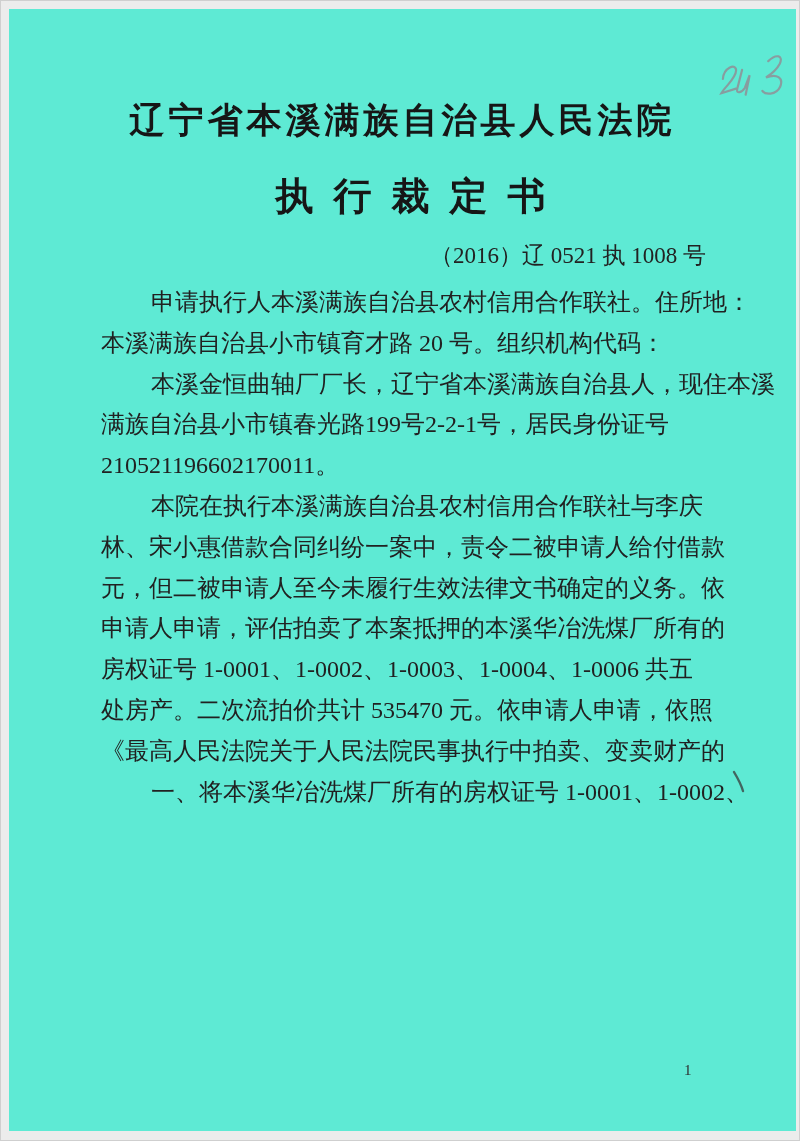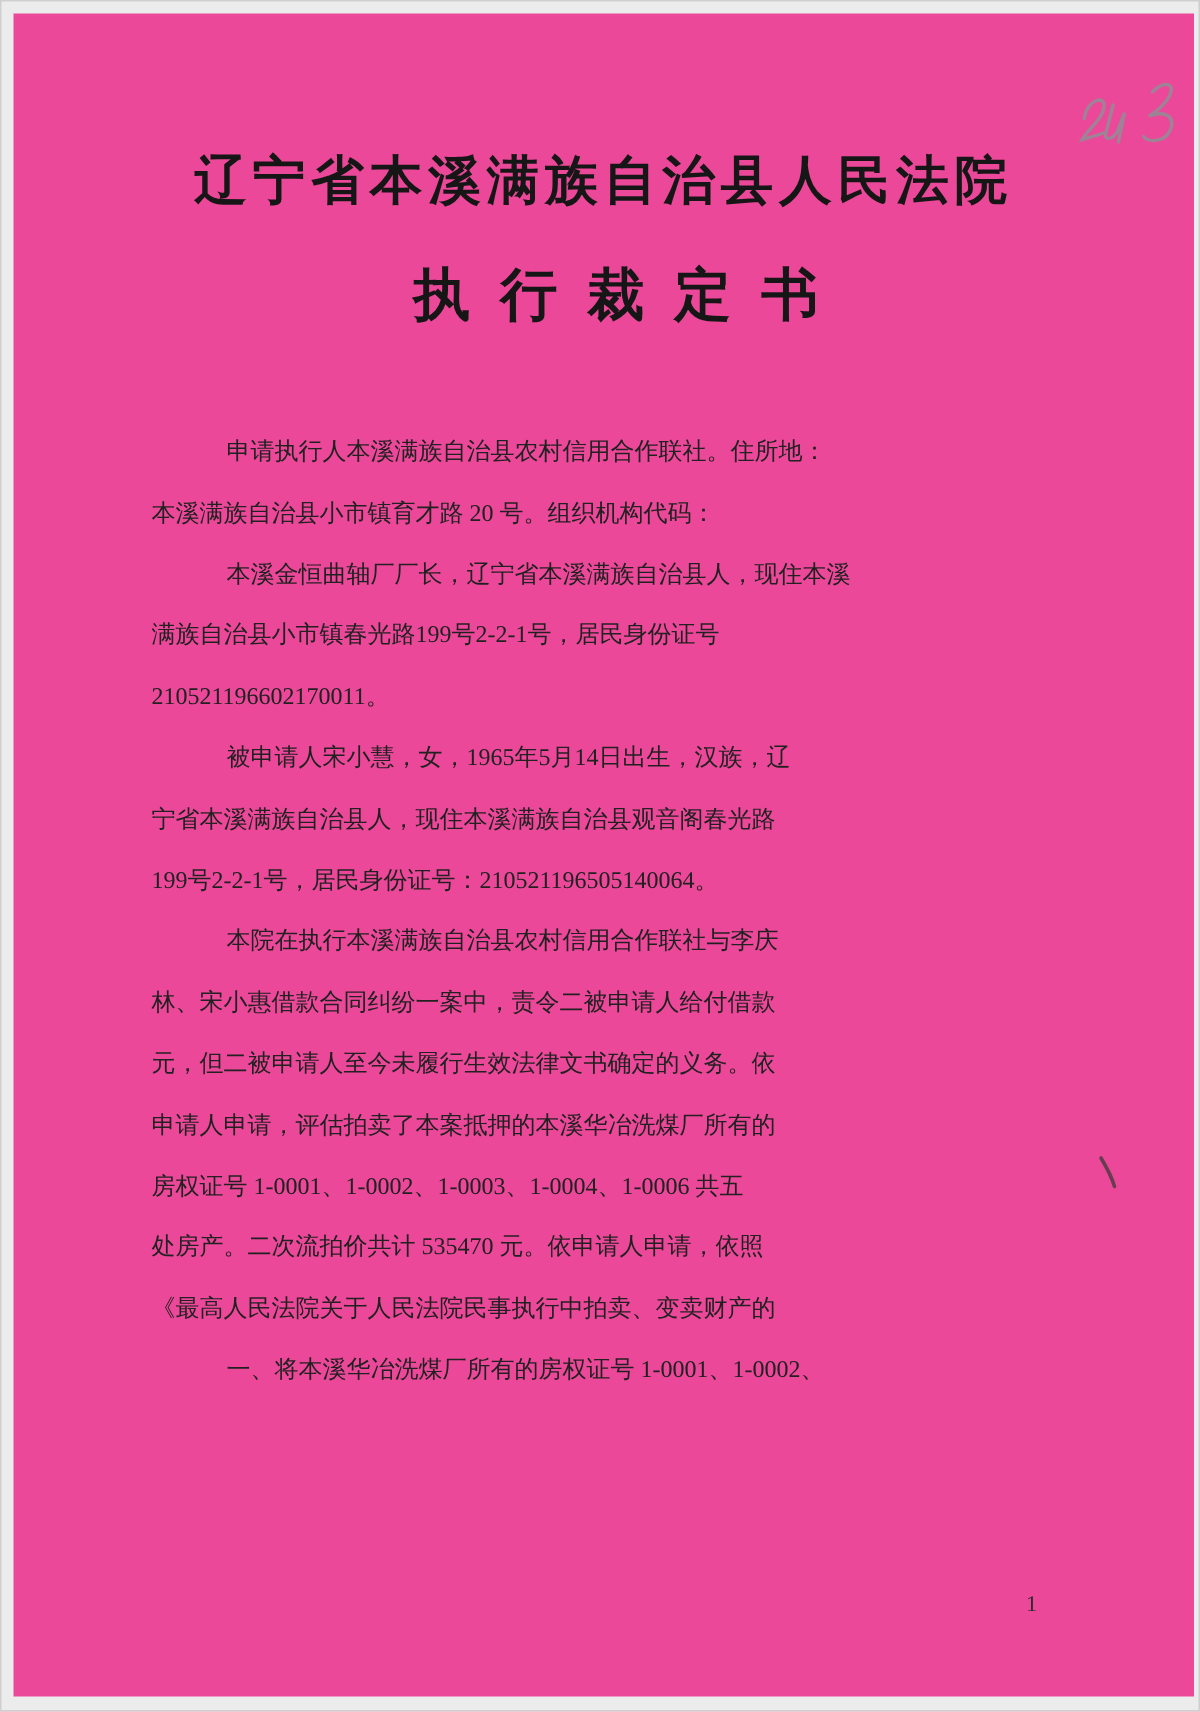--- a/index.html
+++ b/index.html
@@ -18,21 +18,21 @@
     border: 1px solid #cfcfcf;
     box-sizing: border-box;
     background: #ececec;
   }
   .page {
     position: absolute;
     left: 8px;
     top: 8px;
     width: 787px;
     height: 1122px;
-    background: #ec4899;
+    background: #5eead4;
   }
   .court-name {
     position: absolute;
     top: 88px;
     left: 0;
     width: 100%;
     margin: 0;
     text-align: center;
     font-size: 35px;
     font-weight: bold;
@@ -61,21 +61,21 @@
     right: 90px;
     font-size: 23px;
     color: #222222;
     white-space: nowrap;
   }
   .doc-body {
     position: absolute;
     left: 92px;
     top: 273px;
     width: 625px;
-    font-size: 16px;
+    font-size: 24px;
     line-height: 40.8px;
     color: #212121;
   }
   .doc-body .line {
     white-space: nowrap;
     height: 40.8px;
   }
   .doc-body .para .line:first-child {
     text-indent: 50px;
   }
@@ -109,35 +109,31 @@
         <path d="M10 28 C12 17 25 13 24 21 C23 29 11 36 7 42 L22 39"></path>
         <path d="M30 21 L23 40 C22 44 27 44 31 39 L37 27 L31 46"></path>
         <path d="M57 15 C66 8 73 11 68 19 C64 25 57 29 53 31 C64 28 71 33 66 42 C61 50 50 48 48 44"></path>
       </g>
     </svg>
 
     <h1 class="court-name">辽宁省本溪满族自治县人民法院</h1>
 
     <h2 class="doc-title">执行裁定书</h2>
 
+    <div class="case-number">（2016）辽 0521 执 1008 号</div>
 
     <div class="doc-body">
         <div class="para">
           <div class="line">申请执行人本溪满族自治县农村信用合作联社。住所地：</div>
           <div class="line">本溪满族自治县小市镇育才路 20 号。组织机构代码：</div>
         </div>
         <div class="para">
           <div class="line">本溪金恒曲轴厂厂长，辽宁省本溪满族自治县人，现住本溪</div>
           <div class="line">满族自治县小市镇春光路199号2-2-1号，居民身份证号</div>
           <div class="line">210521196602170011。</div>
-        </div>
-        <div class="para">
-          <div class="line">被申请人宋小慧，女，1965年5月14日出生，汉族，辽</div>
-          <div class="line">宁省本溪满族自治县人，现住本溪满族自治县观音阁春光路</div>
-          <div class="line">199号2-2-1号，居民身份证号：210521196505140064。</div>
         </div>
         <div class="para">
           <div class="line">本院在执行本溪满族自治县农村信用合作联社与李庆</div>
           <div class="line">林、宋小惠借款合同纠纷一案中，责令二被申请人给付借款</div>
           <div class="line">元，但二被申请人至今未履行生效法律文书确定的义务。依</div>
           <div class="line">申请人申请，评估拍卖了本案抵押的本溪华冶洗煤厂所有的</div>
           <div class="line">房权证号 1-0001、1-0002、1-0003、1-0004、1-0006 共五</div>
           <div class="line">处房产。二次流拍价共计 535470 元。依申请人申请，依照</div>
           <div class="line">《最高人民法院关于人民法院民事执行中拍卖、变卖财产的</div>
         </div>

